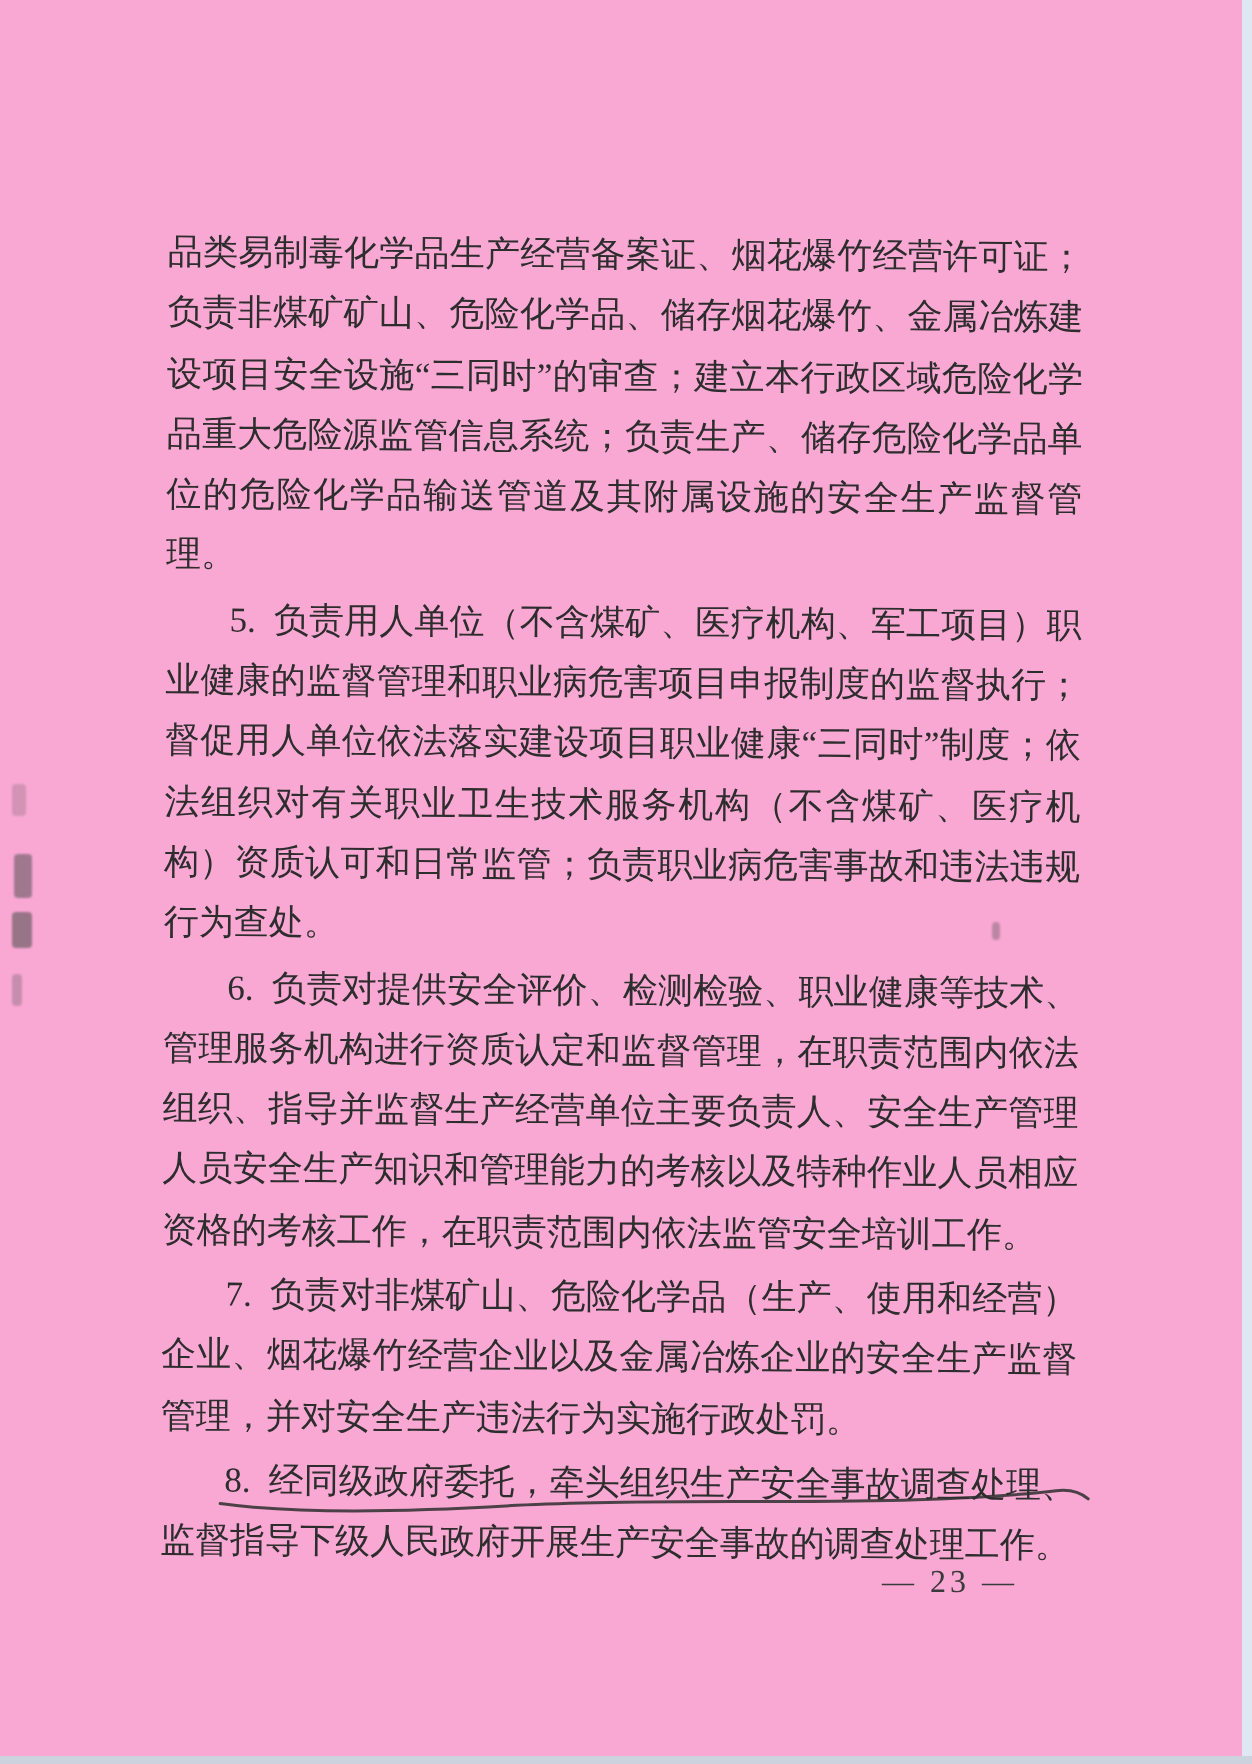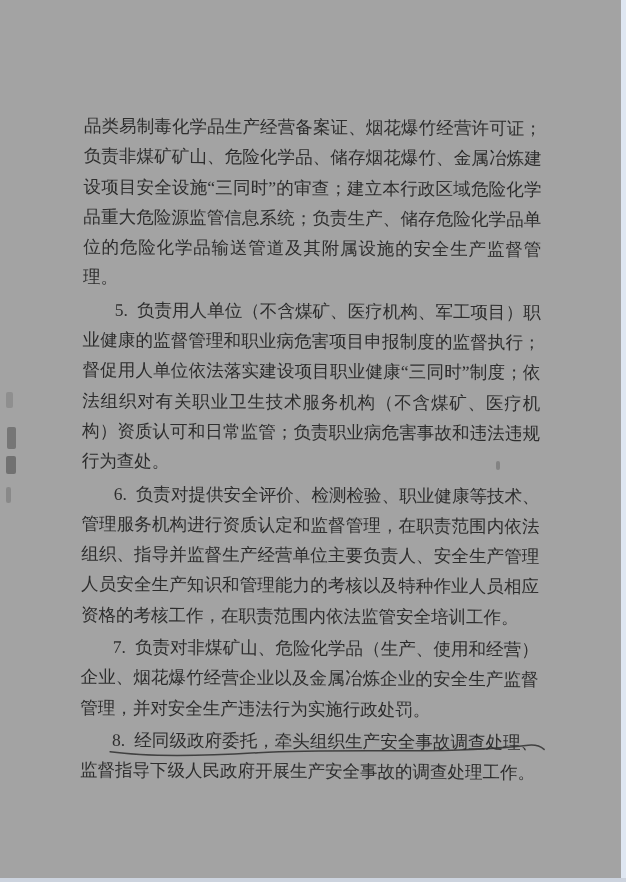--- a/index.html
+++ b/index.html
@@ -1,21 +1,21 @@
 <!DOCTYPE html>
 <html><head>
 <meta charset="utf-8">
 <style>
   html, body { margin: 0; padding: 0; background: #ffffff; }
 
   .page {
     position: relative;
     width: 626px;
     height: 882px;
-    background: #a3a3a3;
+    background: #f9a8d4;
     overflow: hidden;
     font-family: "Liberation Serif", "DejaVu Serif", serif;
   }
 
   .text-block {
     position: absolute;
     left: 84px;
     top: 112px;
     width: 458px;
     font-size: 17.5px;
@@ -94,20 +94,21 @@
     <p class="para indent"><span class="num">6.</span><span>负责对提供安全评价、检测检验、职业健康等技术、管理服务机构进行资质认定和监督管理，在职责范围内依法组织、指导并监督生产经营单位主要负责人、安全生产管理人员安全生产知识和管理能力的考核以及特种作业人员相应资格的考核工作，在职责范围内依法监管安全培训工作。</span></p>
 
     <p class="para indent"><span class="num">7.</span><span>负责对非煤矿山、危险化学品（生产、使用和经营）企业、烟花爆竹经营企业以及金属冶炼企业的安全生产监督管理，并对安全生产违法行为实施行政处罚。</span></p>
 
     <p class="para indent para8"><span class="num">8.</span><span>经同级政府委托，牵头组织生产安全事故调查处理、</span><span>监督指导下级人民政府开展生产安全事故的调查处理工作。</span><svg class="hand-underline" viewBox="0 0 438 18" preserveAspectRatio="none">
         <path d="M2 11 C 40 16, 90 15, 150 11 C 220 7, 290 9.5, 350 7 C 385 5.5, 405 4, 420 2 C 428 1, 433 3.5, 436 6" fill="none" stroke="#2f2f2f" stroke-width="1.5" stroke-linecap="round" opacity="0.85"></path>
       </svg></p>
 
   </div>
 
+  <div class="page-number">— 23 —</div>
 
   <div class="smudge s1"></div>
   <div class="smudge s2"></div>
   <div class="smudge s3"></div>
   <div class="smudge s4"></div>
   <div class="smudge s5"></div>
 
   <div class="edge-right"></div>
   <div class="edge-bottom"></div>
 

